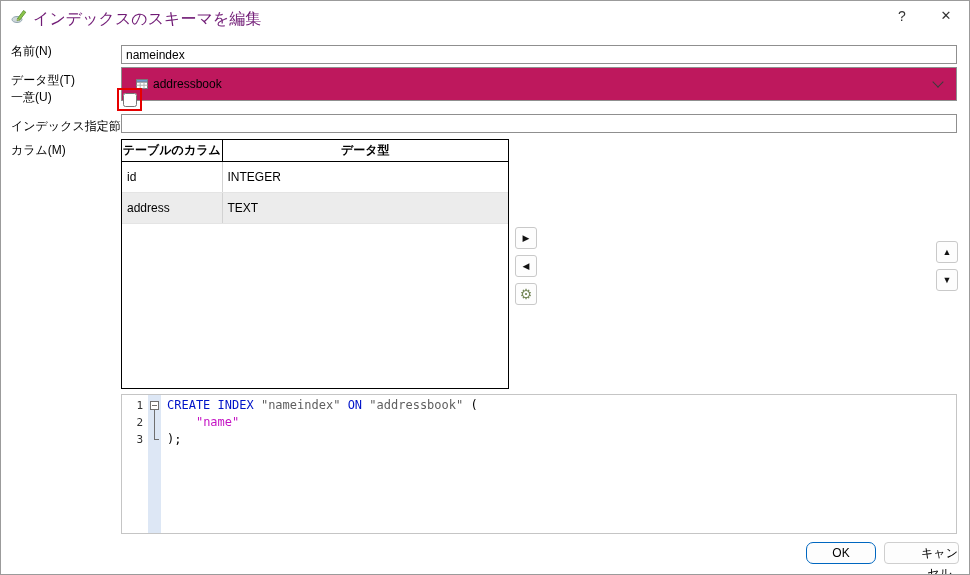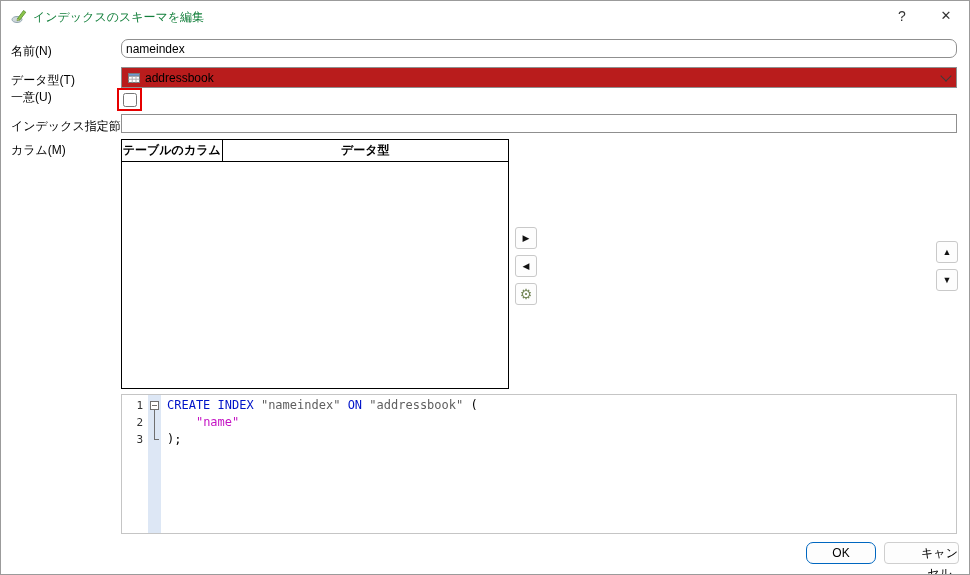--- a/index.html
+++ b/index.html
@@ -5,33 +5,33 @@
   html,body{margin:0;padding:0;background:#f3f3f3;}
   .dialog{
     position:relative;width:970px;height:575px;box-sizing:border-box;
     background:#ffffff;border:1px solid #9b9b9b;
     font-family:"Liberation Sans",sans-serif;font-size:12px;color:#000;
     overflow:hidden;
   }
   
   .titlebar{position:absolute;top:0;left:0;right:0;height:30px;background:#fff;}
   .app-icon{position:absolute;left:10px;top:7px;width:16px;height:16px;}
-  .title-text{position:absolute;left:32px;top:8px;font-size:12px;color:#15803d;}
+  .title-text{position:absolute;left:32px;top:8px;font-size:16px;color:#701a75;}
   .cap-btn{position:absolute;top:4px;width:30px;height:22px;text-align:center;line-height:22px;
     font-size:14px;color:#333;cursor:default;}
   .cap-help{right:52px;}
   .cap-close{right:8px;font-size:13px;}
   
   .lbl{position:absolute;left:10px;color:#000;}
   
   .txt-input{position:absolute;left:120px;right:12px;height:19px;box-sizing:border-box;
     border:1px solid #8f8f8f;background:#fff;font-family:"Liberation Sans",sans-serif;
     font-size:12px;padding:1px 4px;outline:none;}
-  .combo{position:absolute;left:120px;right:12px;top:66px;height:21px;box-sizing:border-box;
-    border:1px solid #8f8f8f;background:#b91c1c;display:flex;align-items:center;padding:0 6px;}
+  .combo{position:absolute;left:120px;right:12px;top:66px;height:34px;box-sizing:border-box;
+    border:1px solid #8f8f8f;background:#be185d;display:flex;align-items:center;padding:0 14px;}
   .combo .cicon{width:12px;height:12px;margin-right:5px;flex:none;}
   .chev{width:7px;height:7px;border-right:1.4px solid #3c3c3c;border-bottom:1.4px solid #3c3c3c;
     transform:rotate(45deg);margin-top:-4px;}
   .combo .chev{margin-left:auto;}
   .cb{position:absolute;left:122px;top:92px;width:14px;height:14px;margin:0;}
   .annot{position:absolute;left:116px;top:87px;width:25px;height:23px;
     border:2px solid #e60000;box-sizing:border-box;pointer-events:none;}
   
   .grid-box{position:absolute;top:138px;height:250px;box-sizing:border-box;
     border:1px solid #000;background:#fff;overflow:hidden;}
@@ -98,21 +98,21 @@
     <span class="cap-btn cap-help">?</span>
     <span class="cap-btn cap-close">✕</span>
   </div>
 
   <span class="lbl" style="top:42px">名前(N)</span>
   <span class="lbl" style="top:71px">データ型(T)</span>
   <span class="lbl" style="top:88px">一意(U)</span>
   <span class="lbl" style="top:117px">インデックス指定節(X)</span>
   <span class="lbl" style="top:141px">カラム(M)</span>
 
-  <input class="txt-input" style="top: 38px; border-radius: 7px;" type="text" value="nameindex">
+  <input class="txt-input" style="top: 44px;" type="text" value="nameindex">
 
   <div class="combo">
     <span class="cicon">
       <svg width="12" height="12" viewBox="0 0 12 12">
         <rect x="0.5" y="1.5" width="11" height="9" fill="#ffffff" stroke="#7a7a7a"></rect>
         <rect x="0.5" y="1.5" width="11" height="2.6" fill="#6f9bd1" stroke="#7a7a7a"></rect>
         <line x1="4.2" y1="4" x2="4.2" y2="10.5" stroke="#b0b0b0"></line>
         <line x1="8" y1="4" x2="8" y2="10.5" stroke="#b0b0b0"></line>
         <line x1="0.5" y1="7.2" x2="11.5" y2="7.2" stroke="#b0b0b0"></line>
       </svg>
@@ -132,20 +132,28 @@
           <col style="width:100px">
           <col>
         </colgroup>
       <thead>
         <tr>
           <th>テーブルのカラム</th>
           <th>データ型</th>
         </tr>
       </thead>
       <tbody>
+          <tr>
+            <td>id</td>
+            <td>INTEGER</td>
+          </tr>
+          <tr>
+            <td>address</td>
+            <td>TEXT</td>
+          </tr>
         </tbody>
     </table>
   </div>
 
   <button class="sq-btn sq-mid" style="top:226px">▶</button>
   <button class="sq-btn sq-mid" style="top:254px">◀</button>
   <button class="sq-btn sq-mid gear" style="top:282px">⚙</button>
 
 
   <button class="sq-btn sq-side" style="top:240px">▲</button>

